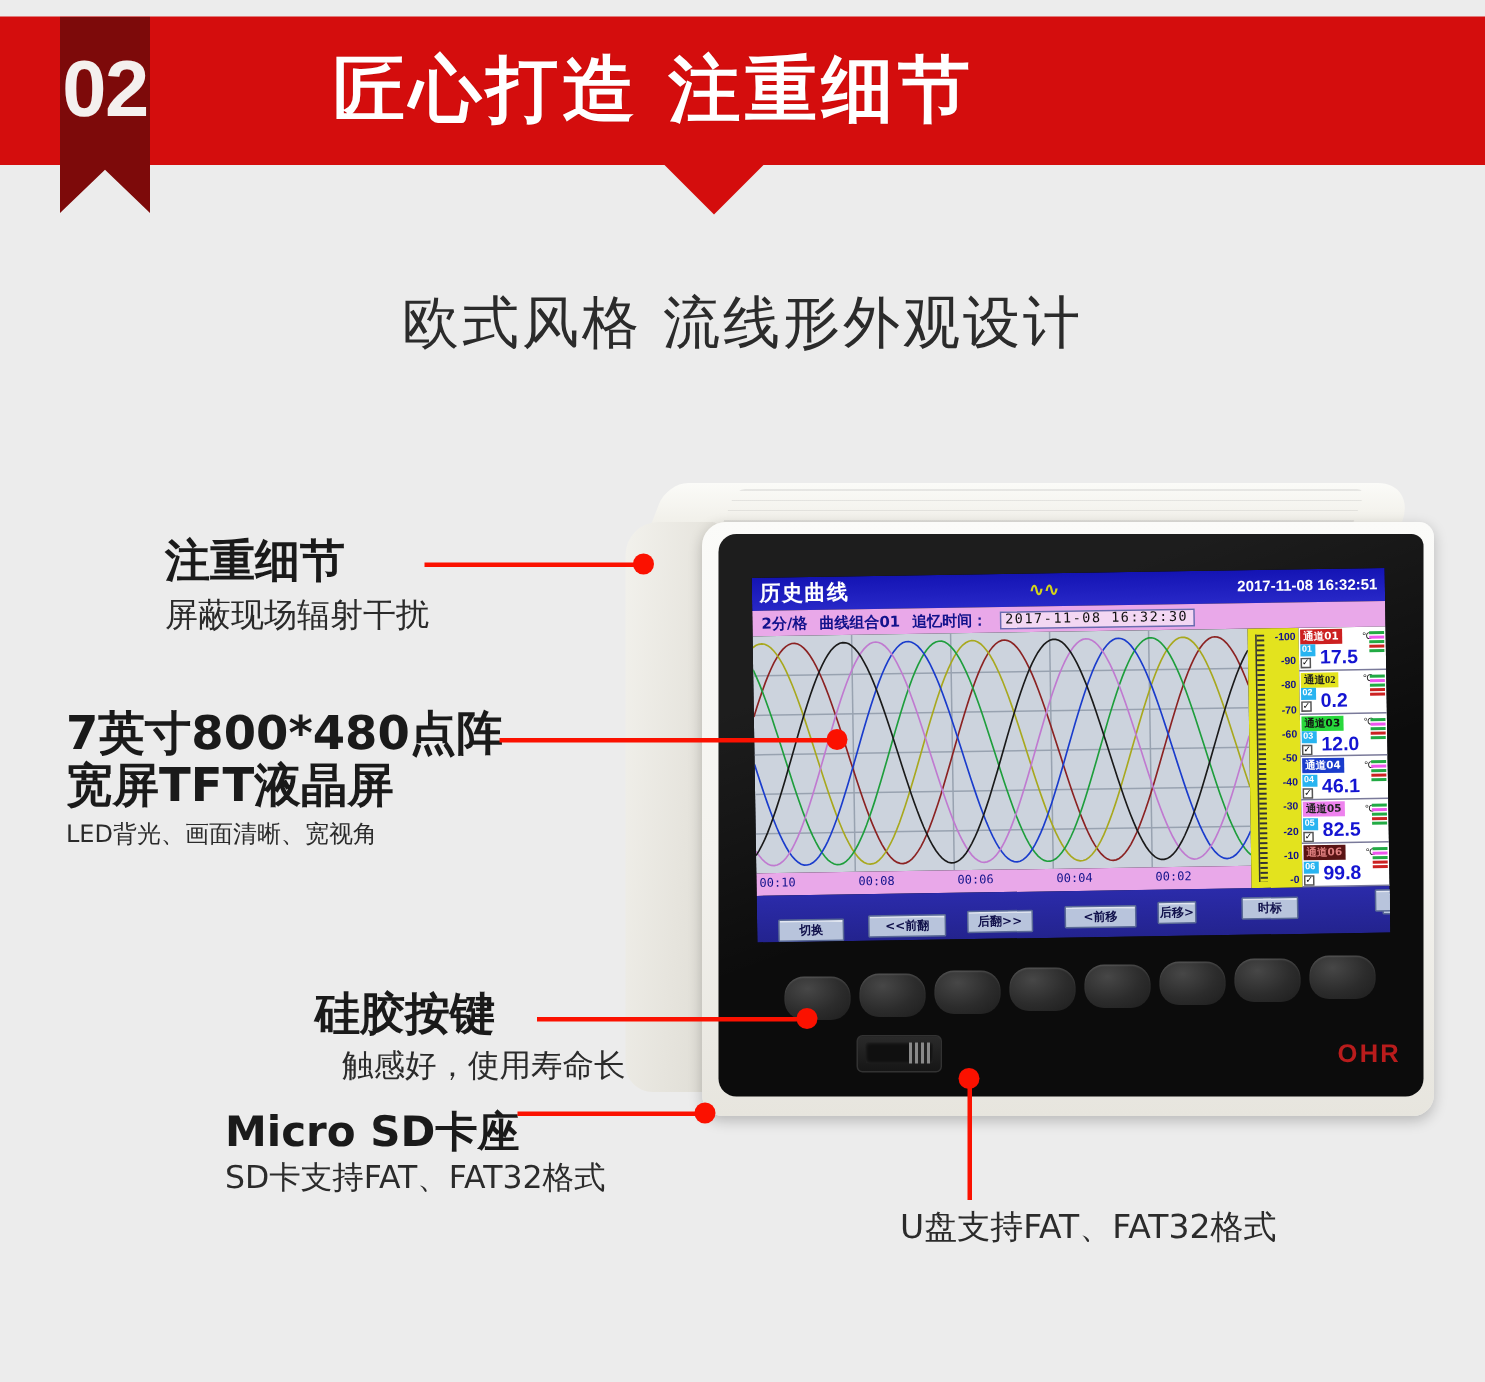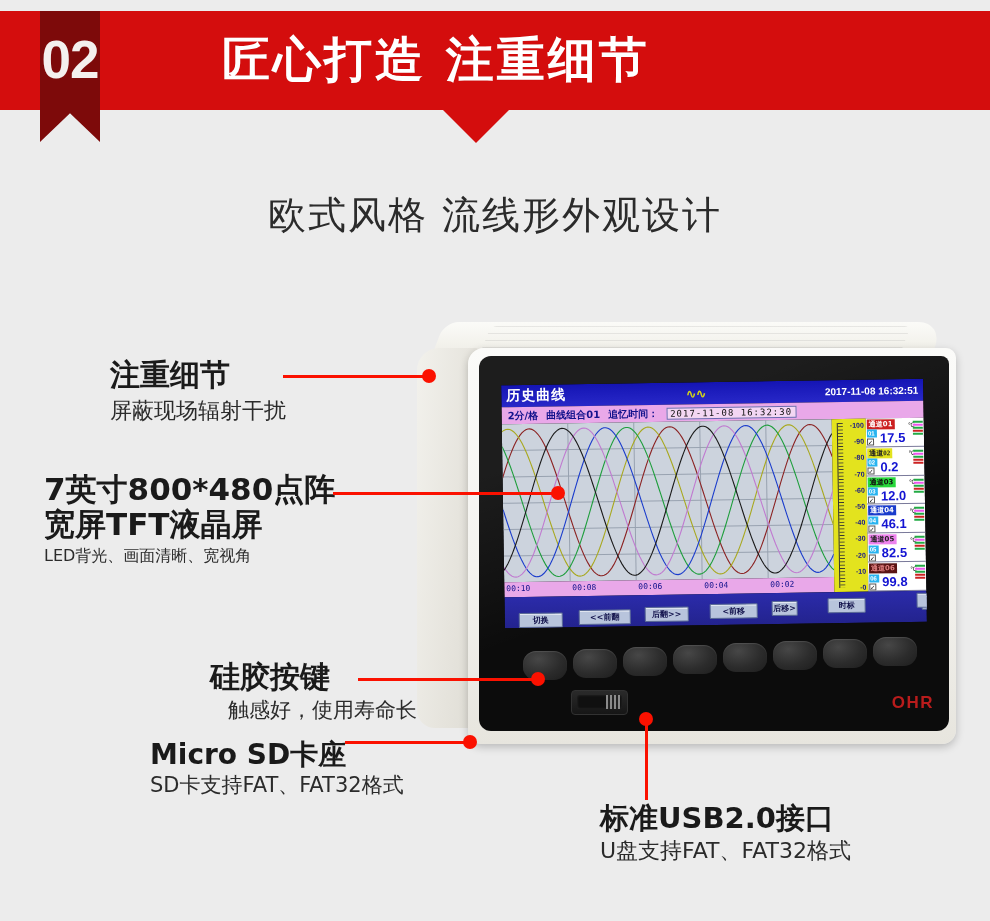--- a/index.html
+++ b/index.html
@@ -507,21 +507,20 @@
   <div class="t1">硅胶按键</div>
   <div class="t2">触感好，使用寿命长</div>
 </div>
 
 <div class="anno" id="anno-sd">
   <div class="t1">Micro SD卡座</div>
   <div class="t2">SD卡支持FAT、FAT32格式</div>
 </div>
 
 <div class="anno" id="anno-usb">
-  <div class="t1">标准USB2.0接口</div>
   <div class="t2">U盘支持FAT、FAT32格式</div>
 </div>
 
 <div class="lead" style="left:283px; top:375px; width:145px;"></div>
 <div class="dot" style="left:422px; top:369px;"></div>
 
 <div class="lead" style="left:333px; top:492px; width:225px;"></div>
 <div class="dot" style="left:551px; top:486px;"></div>
 
 <div class="lead" style="left:358px; top:678px; width:180px;"></div>

